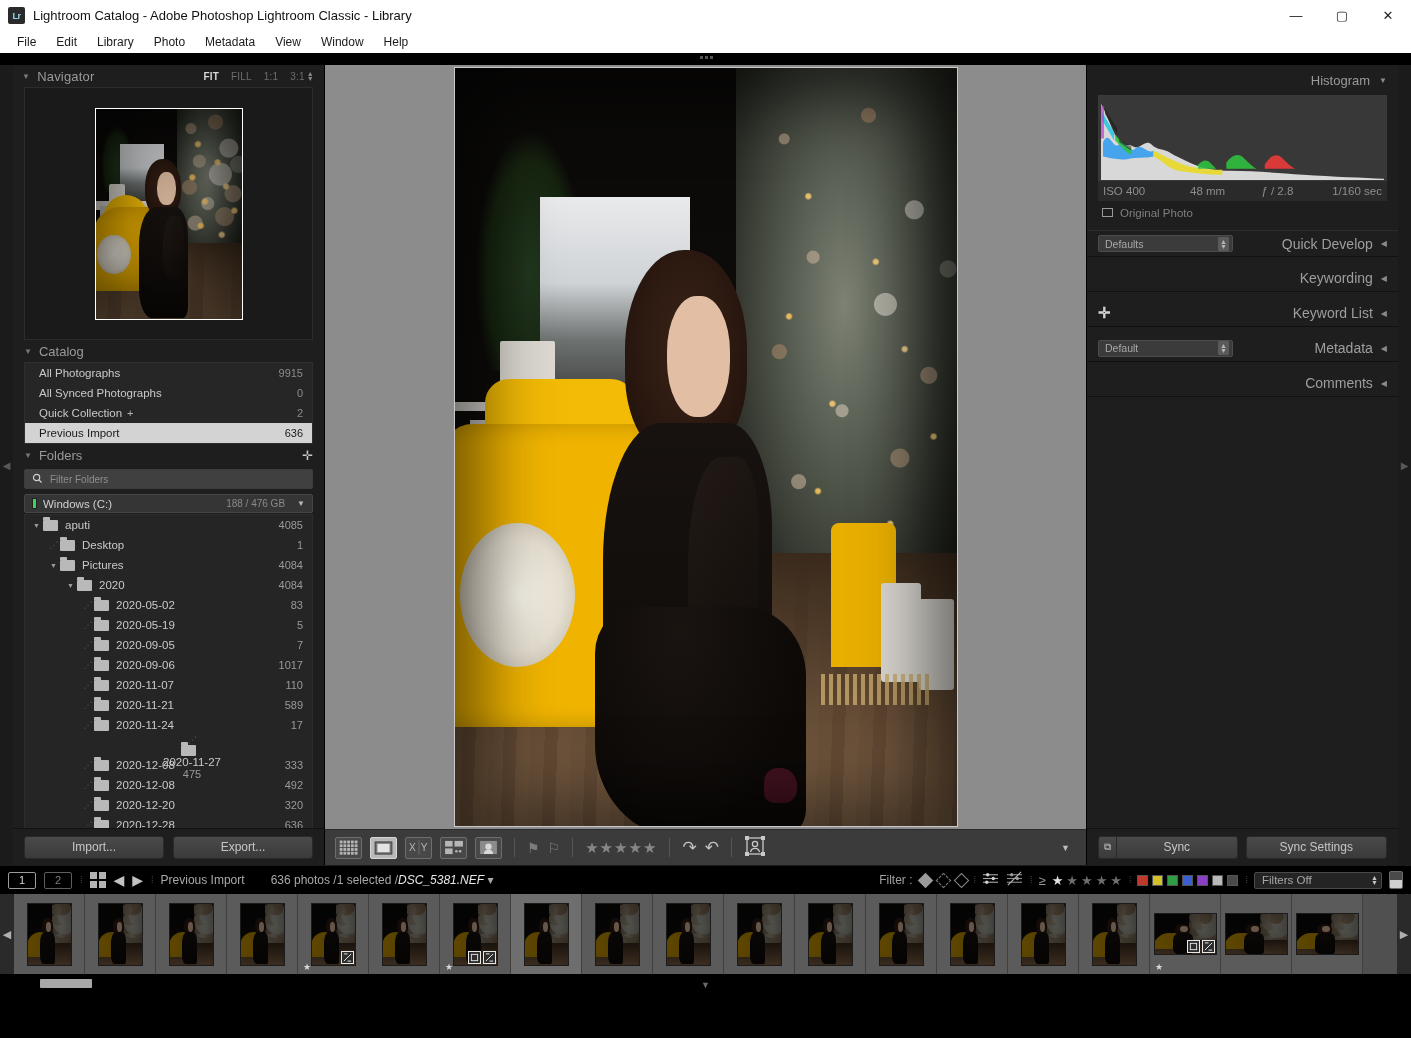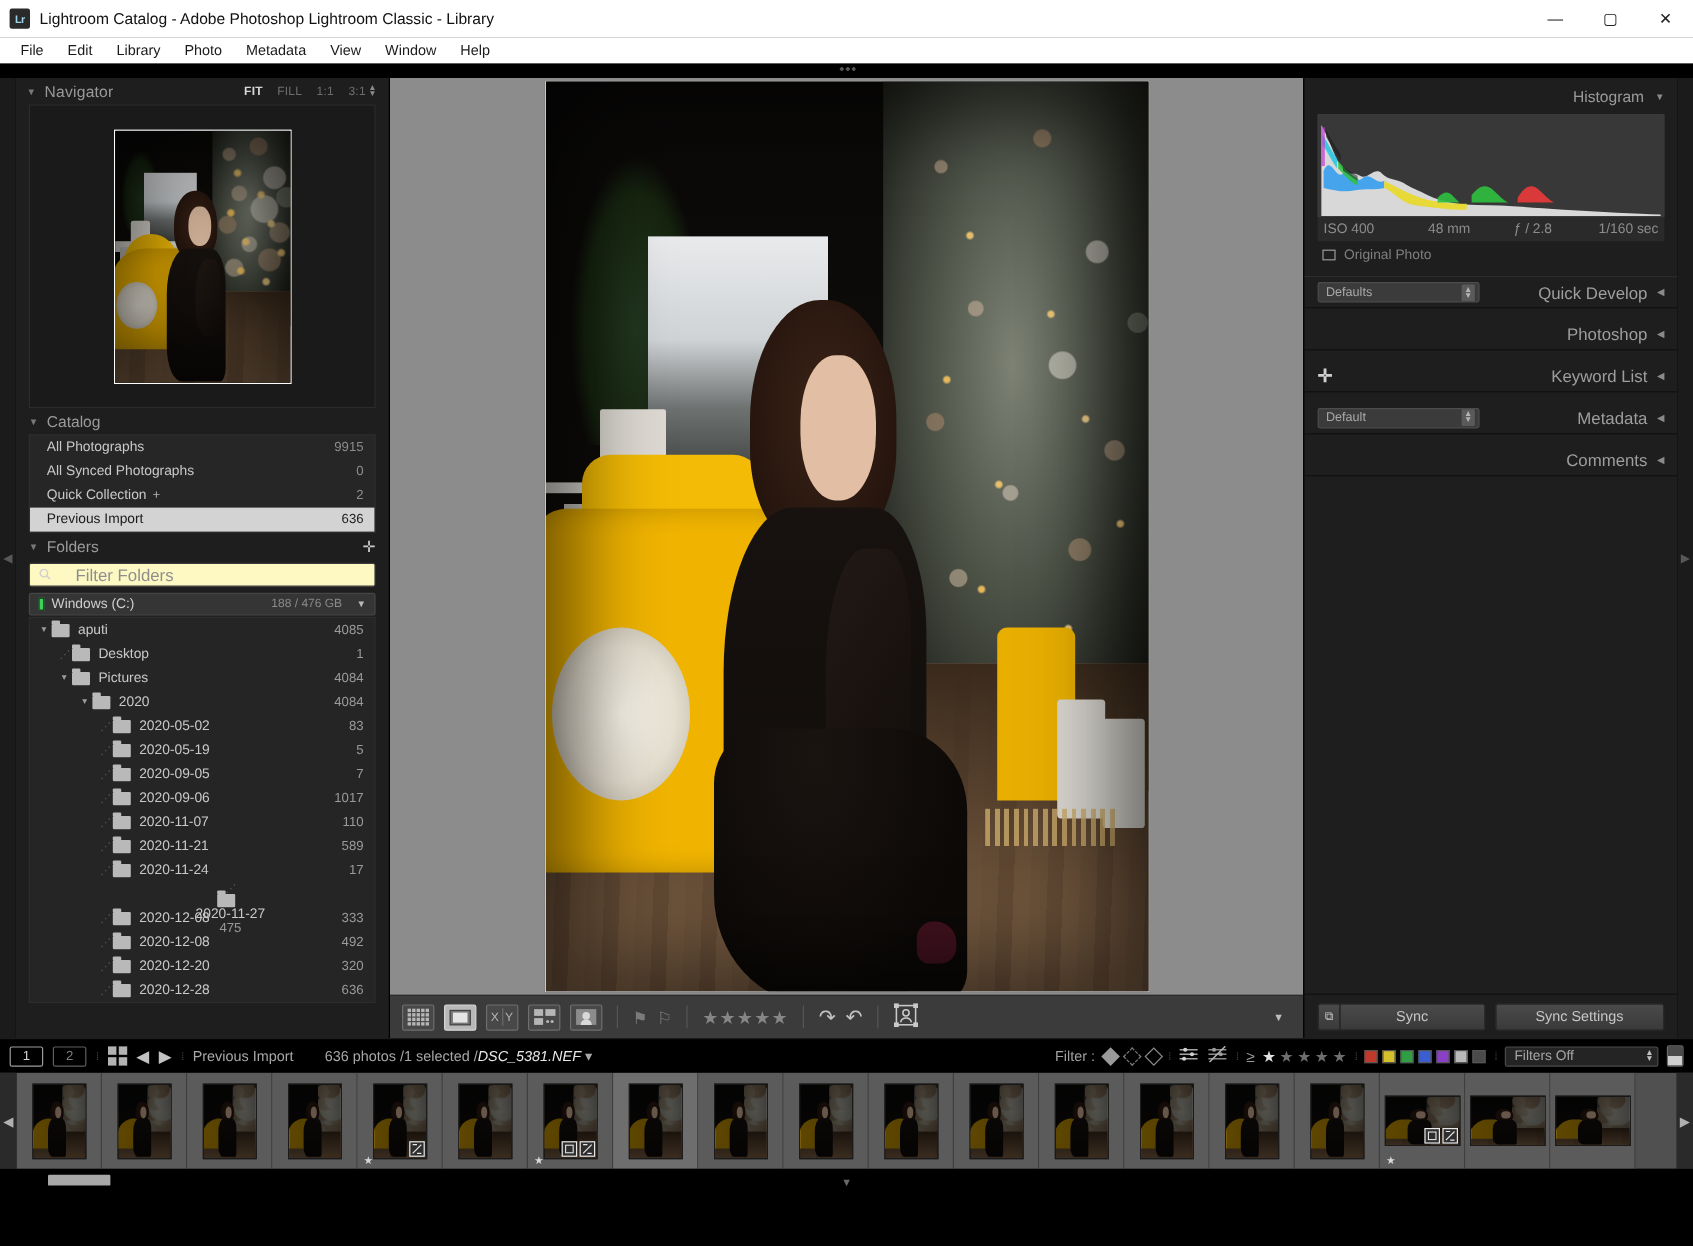--- a/index.html
+++ b/index.html
@@ -47,22 +47,22 @@
   .section-title{height:22px;display:flex;align-items:center;padding:0 11px;color:#9a9a9a;font-size:13px;}
   .catalog-box{margin:0 11px;border:1px solid #2e2e2e;background:#262626;}
   .cat-row{height:20px;display:flex;align-items:center;padding:0 9px 0 14px;font-size:11.5px;color:#c9c9c9;}
   .cat-row .count{margin-left:auto;color:#8c8c8c;font-size:11px;}
   .cat-row.selected{background:#d3d3d3;color:#1a1a1a;}
   .cat-row.selected .count{color:#1a1a1a;}
   .plus-ico{color:#b4b4b4;margin-left:5px;font-size:11px;}
   
   .folders-head{height:22px;display:flex;align-items:center;padding:0 11px;color:#9a9a9a;font-size:13px;}
   .folders-head .addbtn{margin-left:auto;color:#c7c7c7;font-size:13px;}
-  .filter-folders{margin:3px 11px 0;height:20px;background:#fef9c3;border:1px solid #3c3c3c;border-radius:2px;
-    display:flex;align-items:center;padding:0 7px;color:#8e8e8e;font-size:14px;gap:20px;}
+  .filter-folders{margin:3px 11px 0;height:20px;background:#404040;border:1px solid #3c3c3c;border-radius:2px;
+    display:flex;align-items:center;padding:0 7px;color:#8e8e8e;font-size:10px;gap:7px;}
   .volume-row{margin:5px 11px 0;height:19px;background:#353535;border:1px solid #464646;border-radius:2px;
     display:flex;align-items:center;padding:0 7px;font-size:11.5px;color:#cfcfcf;gap:6px;}
   .vol-bar{width:5px;height:11px;background:#3bd35a;border:1px solid #222;}
   .vol-space{margin-left:auto;color:#8a8a8a;font-size:10px;}
   .vol-caret{color:#b9b9b9;font-size:8px;margin-left:6px;}
   .tree{margin:1px 11px 0;border:1px solid #2c2c2c;background:#252525;overflow:hidden;}
   .tree-row{height:20px;display:flex;align-items:center;font-size:11.5px;color:#c9c9c9;padding-right:9px;}
   .tw{width:13px;text-align:center;color:#9b9b9b;font-size:7px;flex:none;}
   .tw.dots{color:#5c5c5c;font-size:9px;letter-spacing:-1px;}
   .folder-ico{width:15px;height:11px;flex:none;margin-right:7px;position:relative;
@@ -440,20 +440,24 @@
           <div class="tree-row" style="padding-left: 56px;">
             <span class="tw dots">⋰</span>
             <span class="folder-ico"></span>
             <span class="nm">2020-12-28</span>
             <span class="ct">636</span>
           </div>
         </div>
 
     </div>
 
+    <div class="leftbtns">
+      <div class="btn">Import...</div>
+      <div class="btn">Export...</div>
+    </div>
   </div>
 
   <div class="center">
     <div class="imgstage">
       <div class="photo">
         <div class="scene">
           <div class="wall"></div>
           <div class="plant"></div>
           <div class="artframe"></div>
           <div class="pot"></div>
@@ -601,21 +605,21 @@
             <span>Defaults</span>
             <span class="sp">
               <span>▲</span>
               <span>▼</span>
             </span>
           </span>
           <span class="lbl">Quick Develop</span>
           <span class="r-tri">◀</span>
         </div>
         <div class="rsect">
-          <span class="lbl">Photoshop</span>
+          <span class="lbl">Keywording</span>
           <span class="r-tri">◀</span>
         </div>
         <div class="rsect">
           <span class="rplus">✛</span>
           <span class="lbl">Keyword List</span>
           <span class="r-tri">◀</span>
         </div>
         <div class="rsect">
           <span class="rsel">
             <span>Default</span>

